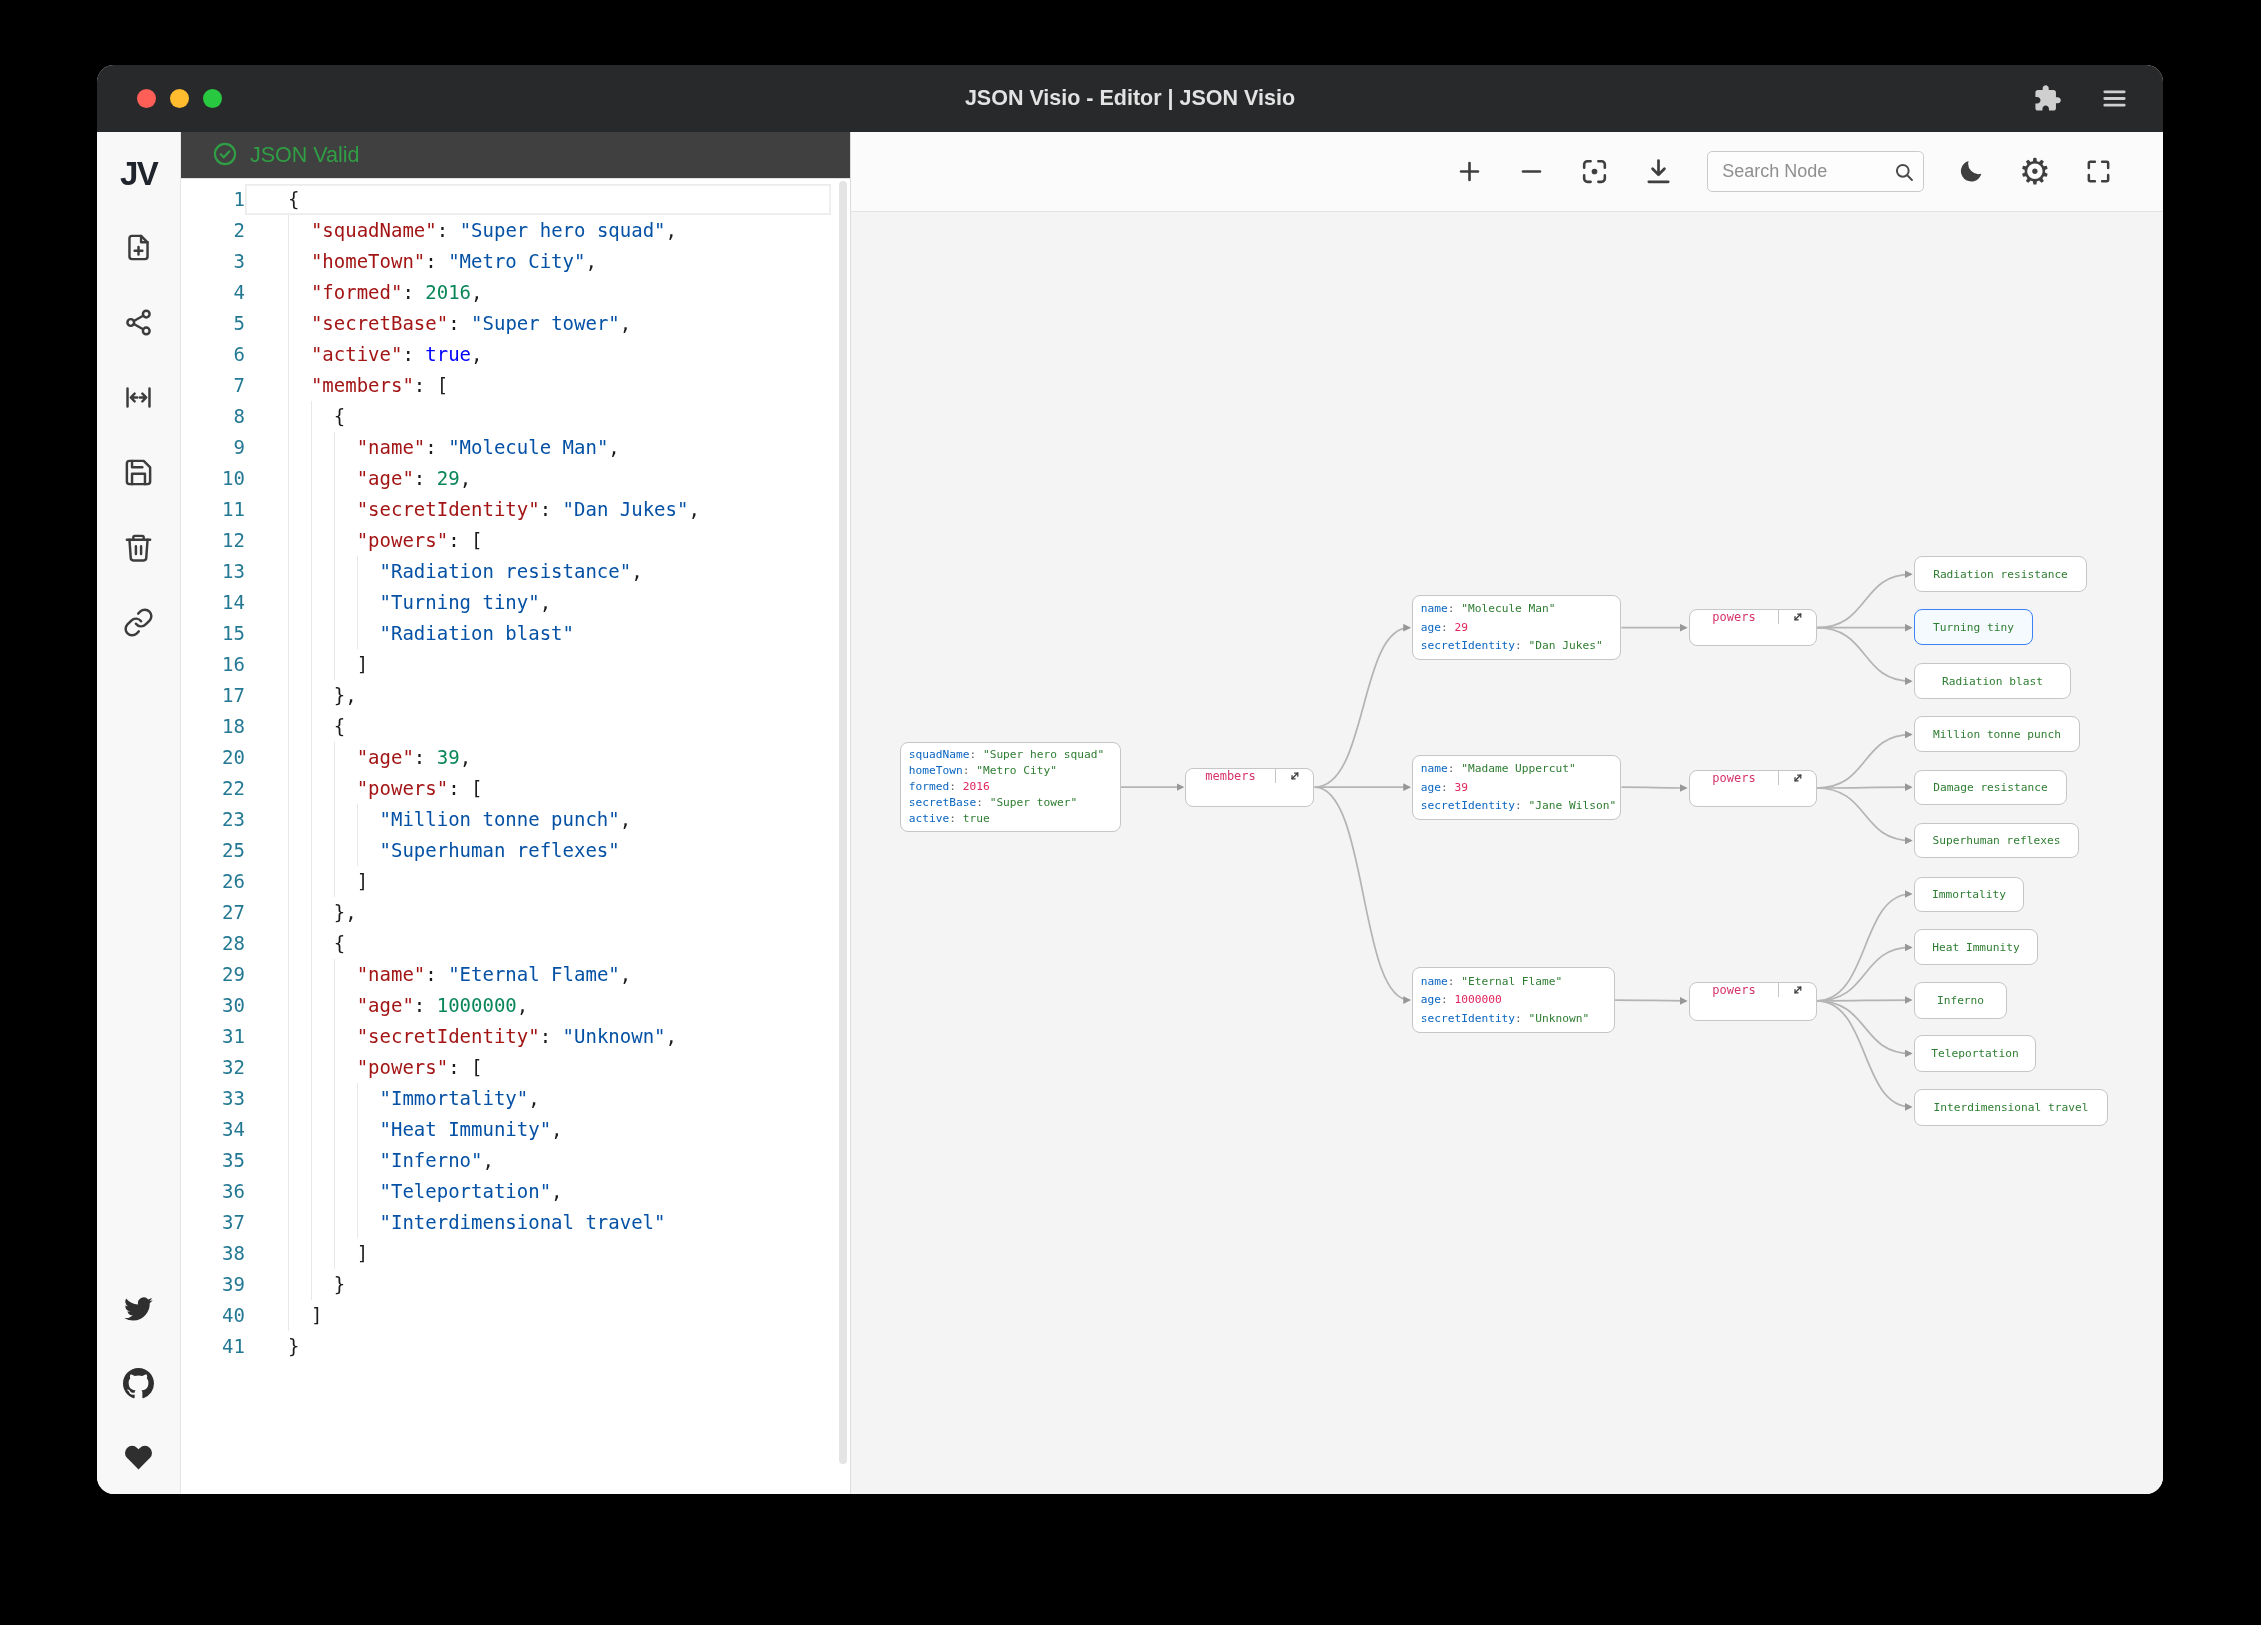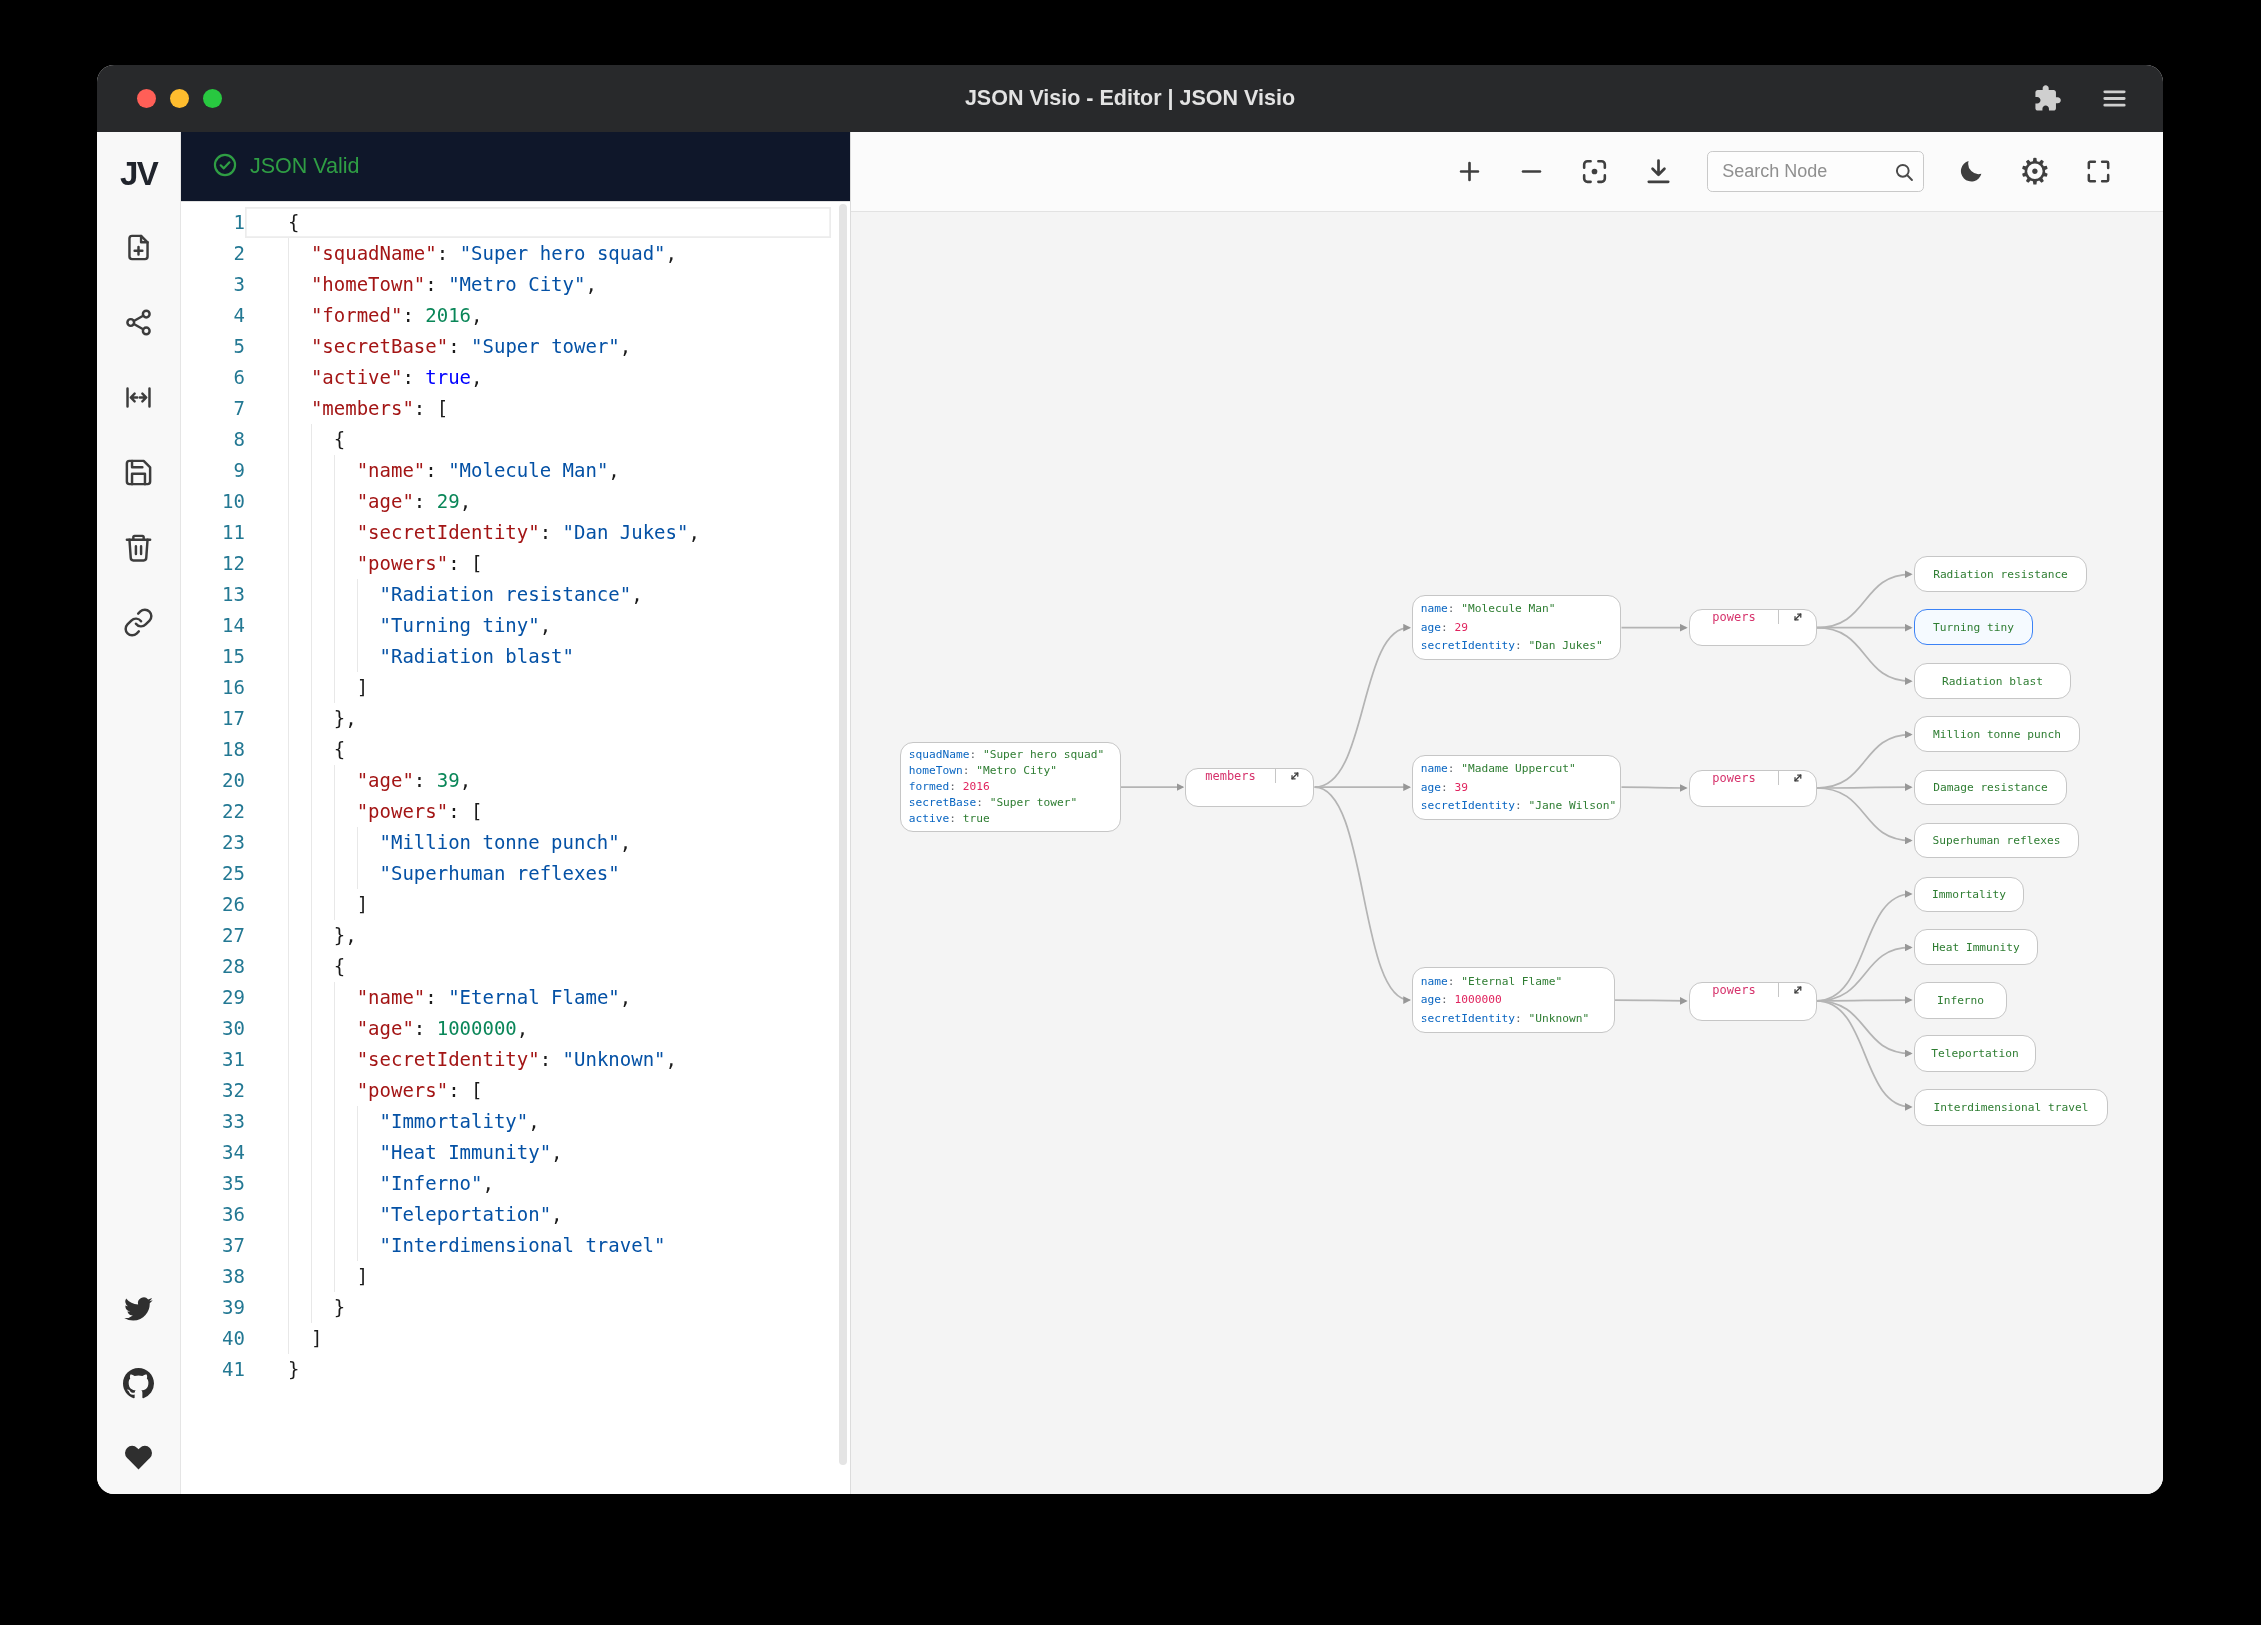--- a/index.html
+++ b/index.html
@@ -22,21 +22,21 @@
   
   .sidebar { width:84px; background:#f8f8f8; border-right:0.9px solid #e5e5e5; display:flex; flex-direction:column; align-items:center; flex:0 0 auto; }
   .logo { height:83px; display:flex; align-items:center; justify-content:center; font-weight:bold; font-size:33px; letter-spacing:-1.7px; color:#20242c; }
   .side-icons { display:flex; flex-direction:column; gap:44px; margin-top:17px; align-items:center; }
   .side-bottom { margin-top:auto; display:flex; flex-direction:column; gap:43px; padding-bottom:21.5px; align-items:center; }
   .sicon { width:31px; height:31px; color:#3c3c3c; cursor:pointer; }
   .sicon svg { width:31px; height:31px; display:block; }
 
   
   .editor { width:670px; background:#fff; border-right:0.9px solid #dcdcdc; display:flex; flex-direction:column; flex:0 0 auto; }
-  .editor-header { height:70px; background:#0f172a; border-bottom:0.9px solid #e1e1e1; display:flex; align-items:center; gap:12px; padding-left:31px; flex:0 0 auto; }
+  .editor-header { height:47px; background:#404040; border-bottom:0.9px solid #e1e1e1; display:flex; align-items:center; gap:12px; padding-left:31px; flex:0 0 auto; }
   .status-text { color:#2f9e44; font-size:21.5px; }
   .code-wrap { flex:1; position:relative; overflow:hidden; font-family:"DejaVu Sans Mono", monospace; font-size:19px; padding-top:5.2px; }
   .code-row { display:flex; height:31px; line-height:31px; }
   .gutter-num { width:64px; text-align:right; color:#237893; flex:0 0 auto; }
   .code-line { flex:1; padding-left:43px; white-space:pre; position:relative; margin-right:19px; }
   .code-line.active { box-shadow: inset 0 0 0 1.7px #ececec; }
   .guide { position:absolute; top:0; bottom:0; width:0.9px; background:#e8e8e8; }
   .tk-p { color:#1b1b1b; } .tk-w { color:#1b1b1b; }
   .tk-k { color:#a31515; }
   .tk-s { color:#0451a5; }
@@ -53,21 +53,21 @@
   .gear-glyph { font-size:36px; line-height:1; color:#3f3f3f; font-family:"DejaVu Sans", sans-serif; }
   .search-box { position:relative; }
   .search-box input { width:217px; height:41px; border:0.9px solid #c9c9c9; border-radius:5.2px; background:#fdfdfd; font-size:18px; color:#333; padding:0 40px 0 13.8px; outline:none; font-family:"Liberation Sans", sans-serif; }
   .search-box input::placeholder { color:#8f8f8f; }
   .search-mag { position:absolute; right:8.6px; top:9.5px; color:#4a4a4a; }
 
   .graph-layer { position:absolute; left:0; top:0; width:1310px; height:1362px; }
   svg.edges { position:absolute; left:0; top:0; z-index:1; }
   .edge { fill:none; stroke:#b4b4b4; stroke-width:2; }
 
-  .node { position:absolute; background:#fff; border:0.9px solid #c6c6c6; border-radius:13px; font-family:"DejaVu Sans Mono", monospace; font-size:11.2px; z-index:2; cursor:pointer; }
+  .node { position:absolute; background:#fff; border:0.9px solid #c6c6c6; border-radius:8px; font-family:"DejaVu Sans Mono", monospace; font-size:11.2px; z-index:2; cursor:pointer; }
   .node.object { display:flex; flex-direction:column; justify-content:space-around; padding:4.3px 7.8px; }
   .nrow { white-space:nowrap; line-height:13.8px; }
   .nk { color:#0a66c2; } .np { color:#5f6368; }
   .nv-s { color:#2e7d32; } .nv-n { color:#e0245e; } .nv-b { color:#2e7d32; }
   .node.array { display:flex; align-items:flex-start; padding:0; }
   .arr-label { flex:1; display:flex; align-items:center; justify-content:center; color:#d6336c; font-size:12px; }
   .arr-btn { width:38px; border-left:0.9px solid #c6c6c6; display:flex; align-items:center; justify-content:center; color:#3f3f3f; }
   .node.leaf { display:flex; align-items:center; justify-content:center; color:#2e7d32; white-space:nowrap; }
   .node.selected { border:1.7px solid #3b82f6; background:#f5faff; }
 </style>

